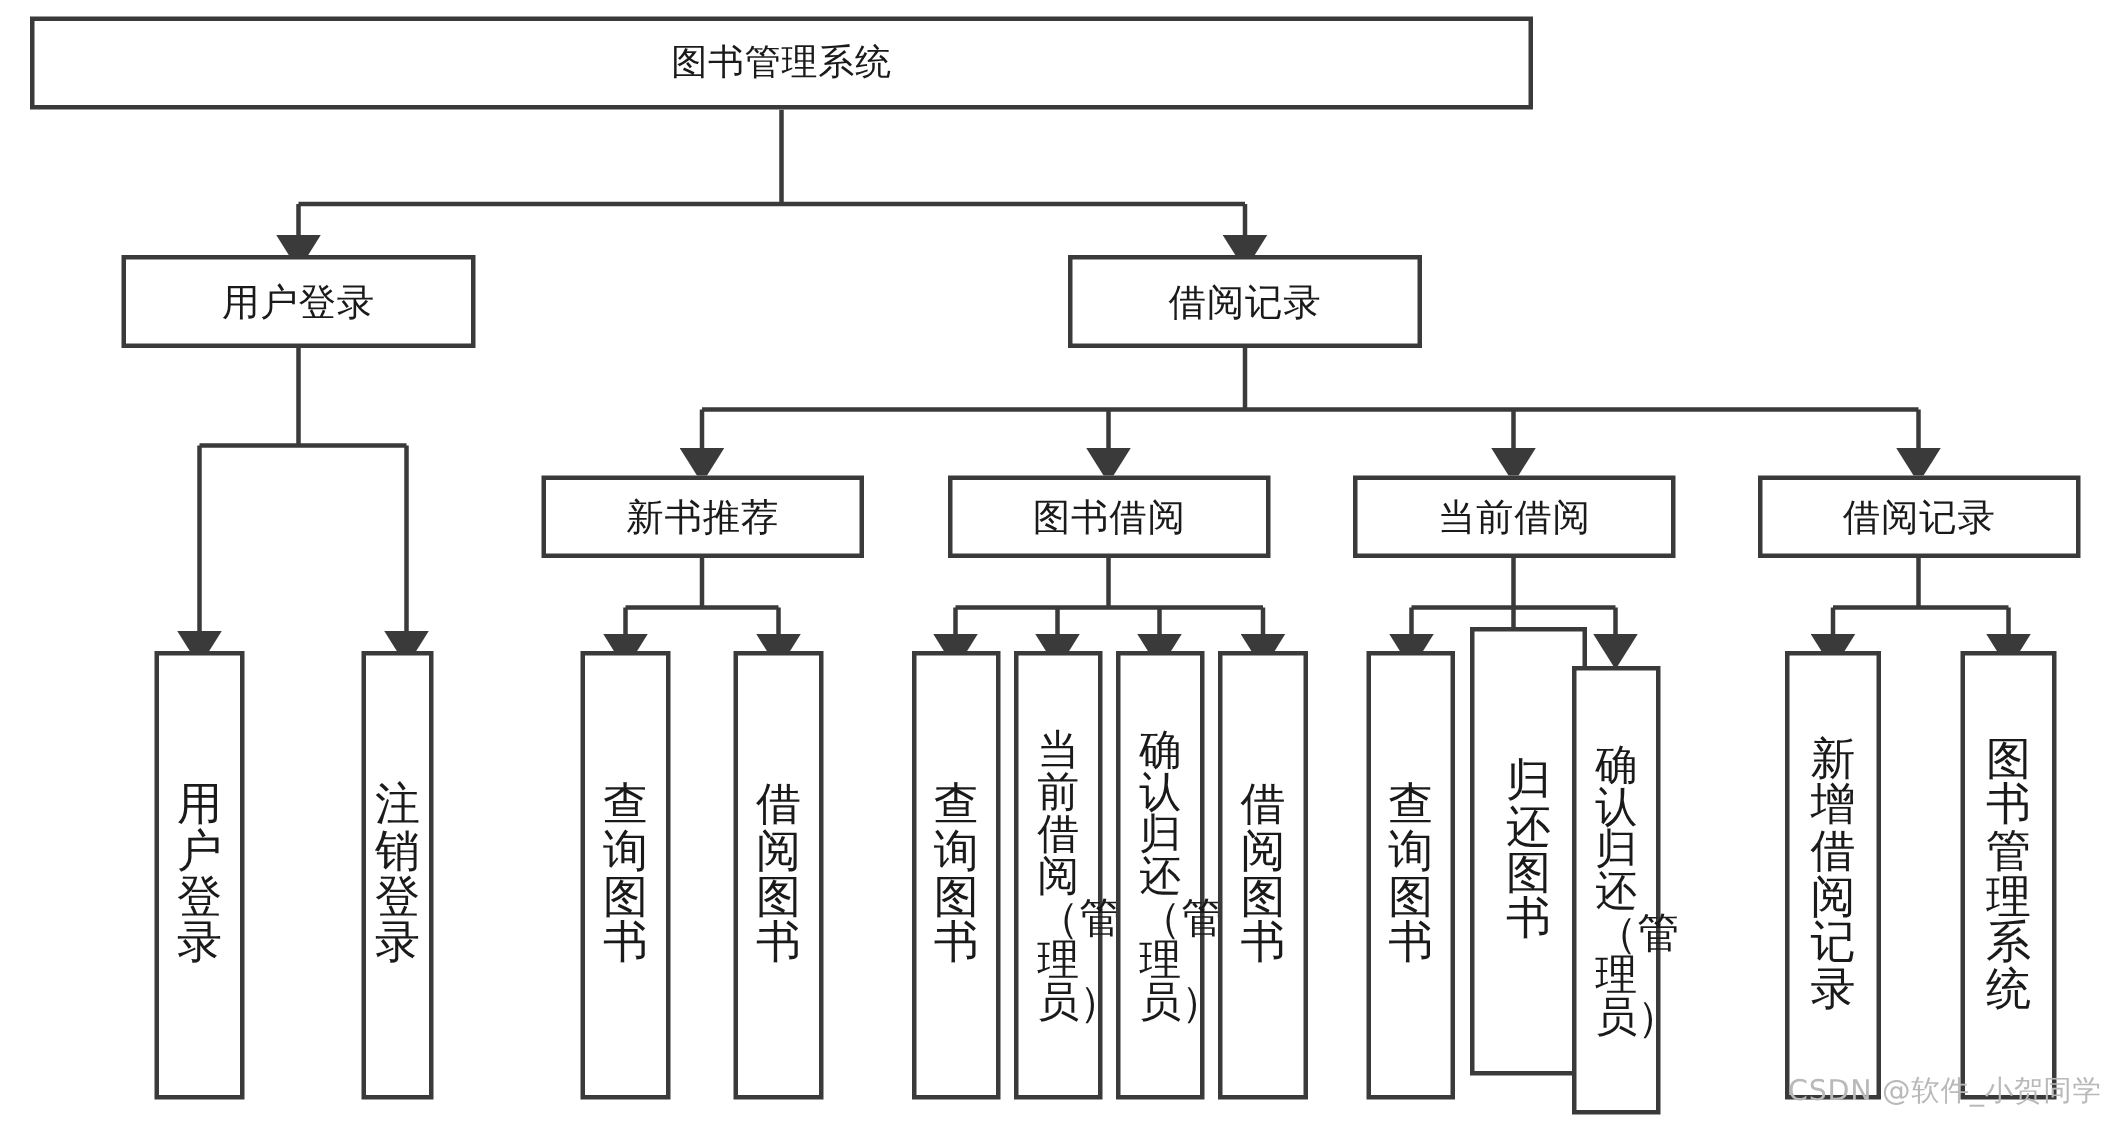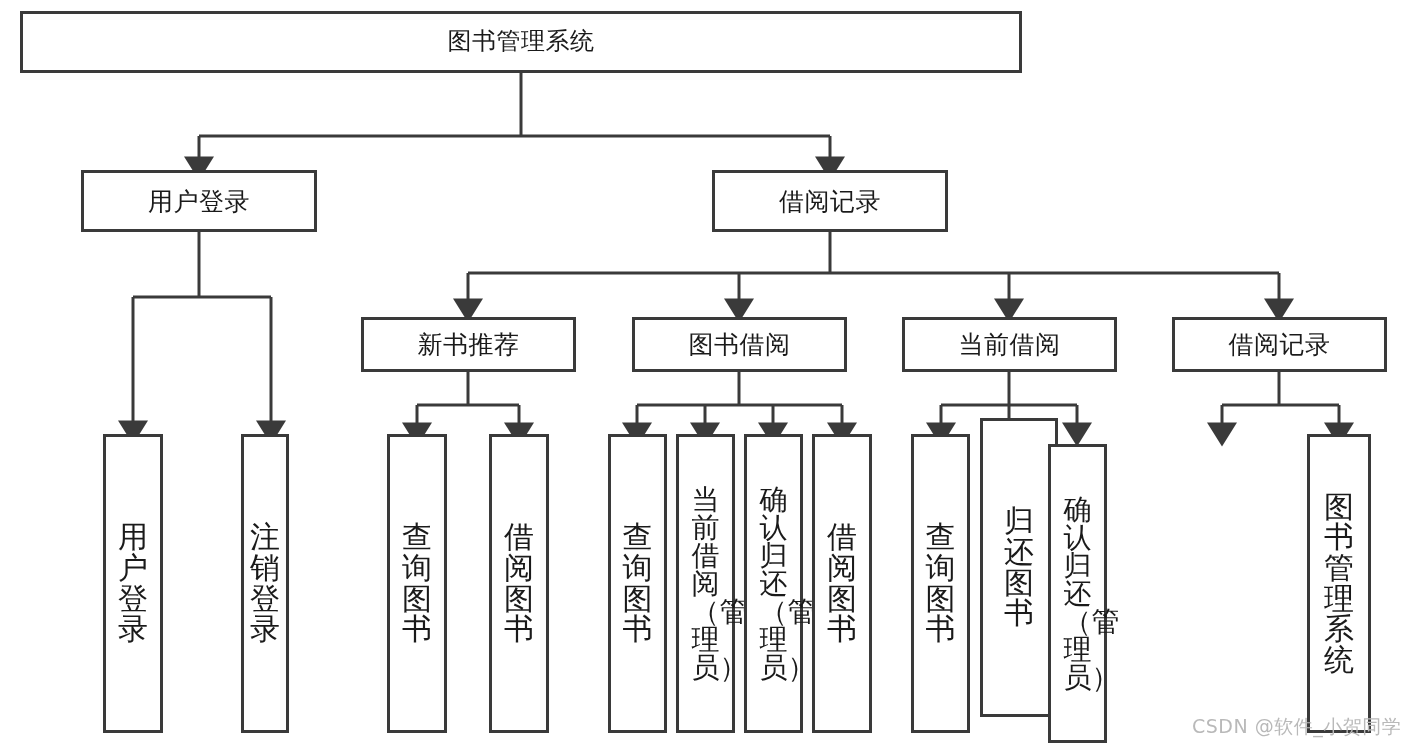--- a/index.html
+++ b/index.html
@@ -185,19 +185,22 @@
   <div class="node vert" style="left:911px; top:434px; width:59px; height:299px;">
     <span class="label">查询图书</span>
   </div>
   <div class="node vert" style="left:980px; top:418px; width:78px; height:299px;">
     <span class="label">归还图书</span>
   </div>
   <div class="node vert tight" style="left:1048px; top:444px; width:59px; height:299px;">
     <span class="label">确认归还（管理员）</span>
   </div>
 
+  <div class="node vert" style="left:1190px; top:434px; width:64px; height:299px;">
+    <span class="label">新增借阅记录</span>
+  </div>
   <div class="node vert" style="left:1307px; top:434px; width:64px; height:299px;">
     <span class="label">图书管理系统</span>
   </div>
 
   <div class="watermark" style="left:1192px; top:714px;">CSDN @软件_小贺同学</div>
 
 </div>
 
 </body></html>

